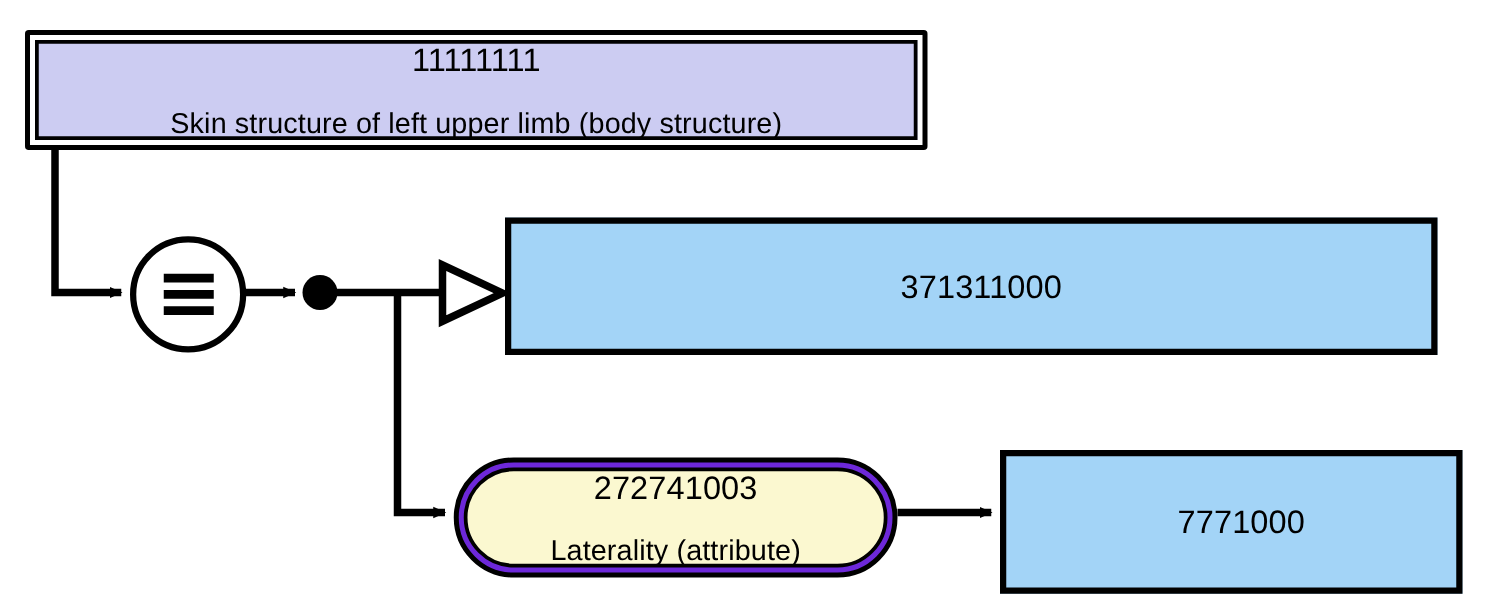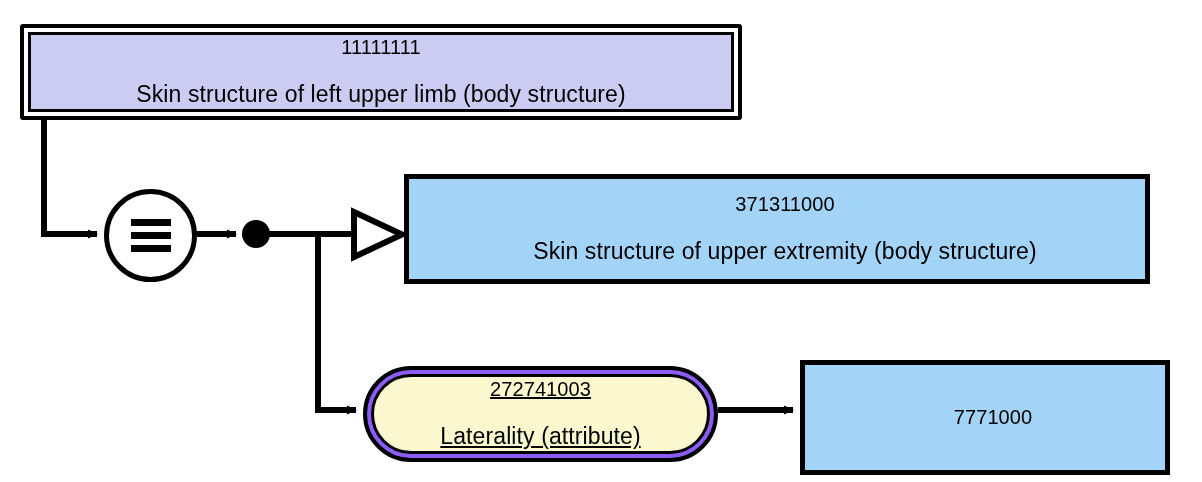--- a/index.html
+++ b/index.html
@@ -33,21 +33,21 @@
     box-sizing: border-box;
     display: flex;
     flex-direction: column;
     align-items: center;
     justify-content: center;
     text-align: center;
     color: #000000;
     line-height: 1.24;
   }
   .node .sctid {
-    font-size: 20px;
+    font-size: 26px;
     letter-spacing: 0.1px;
   }
   .node .term {
     font-size: 23px;
     letter-spacing: 0.1px;
     margin-top: 20px;
   }
 
   
   .concept-defined {
@@ -73,22 +73,21 @@
     border: 5px solid #000000;
     background: #a3d4f7;
     padding-left: 16px;
   }
 
   
   .attribute-pill {
     border: 4px solid #000000;
     border-radius: 999px;
     padding: 4px;
-    background: #8b5cf6;
-    text-decoration: underline;
+    background: #6d28d9;
   }
   .attribute-pill .inner {
     width: 100%;
     height: 100%;
     box-sizing: border-box;
     border: 3px solid #000000;
     border-radius: 999px;
     background: #fbf8d0;
     display: flex;
     flex-direction: column;
@@ -160,21 +159,20 @@
     <span class="bar"></span>
     <span class="bar"></span>
     <span class="bar"></span>
   </div>
 
   <div style="position:absolute; left:242px; top:220px; width:28px; height:28px;
               background:#000000; border-radius:50%;"></div>
 
   <div class="node concept-box" style="left:404px; top:174px; width:746px; height:110px;">
     <span class="sctid">371311000</span>
-    <span class="term">Skin structure of upper extremity (body structure)</span>
   </div>
 
   <div class="node attribute-pill" style="left:363px; top:366px; width:355px; height:96px;">
     <div class="inner">
       <span class="sctid">272741003</span>
       <span class="term">Laterality (attribute)</span>
     </div>
   </div>
 
   <div class="node concept-box" style="left:800px; top:360px; width:370px; height:115px;">

